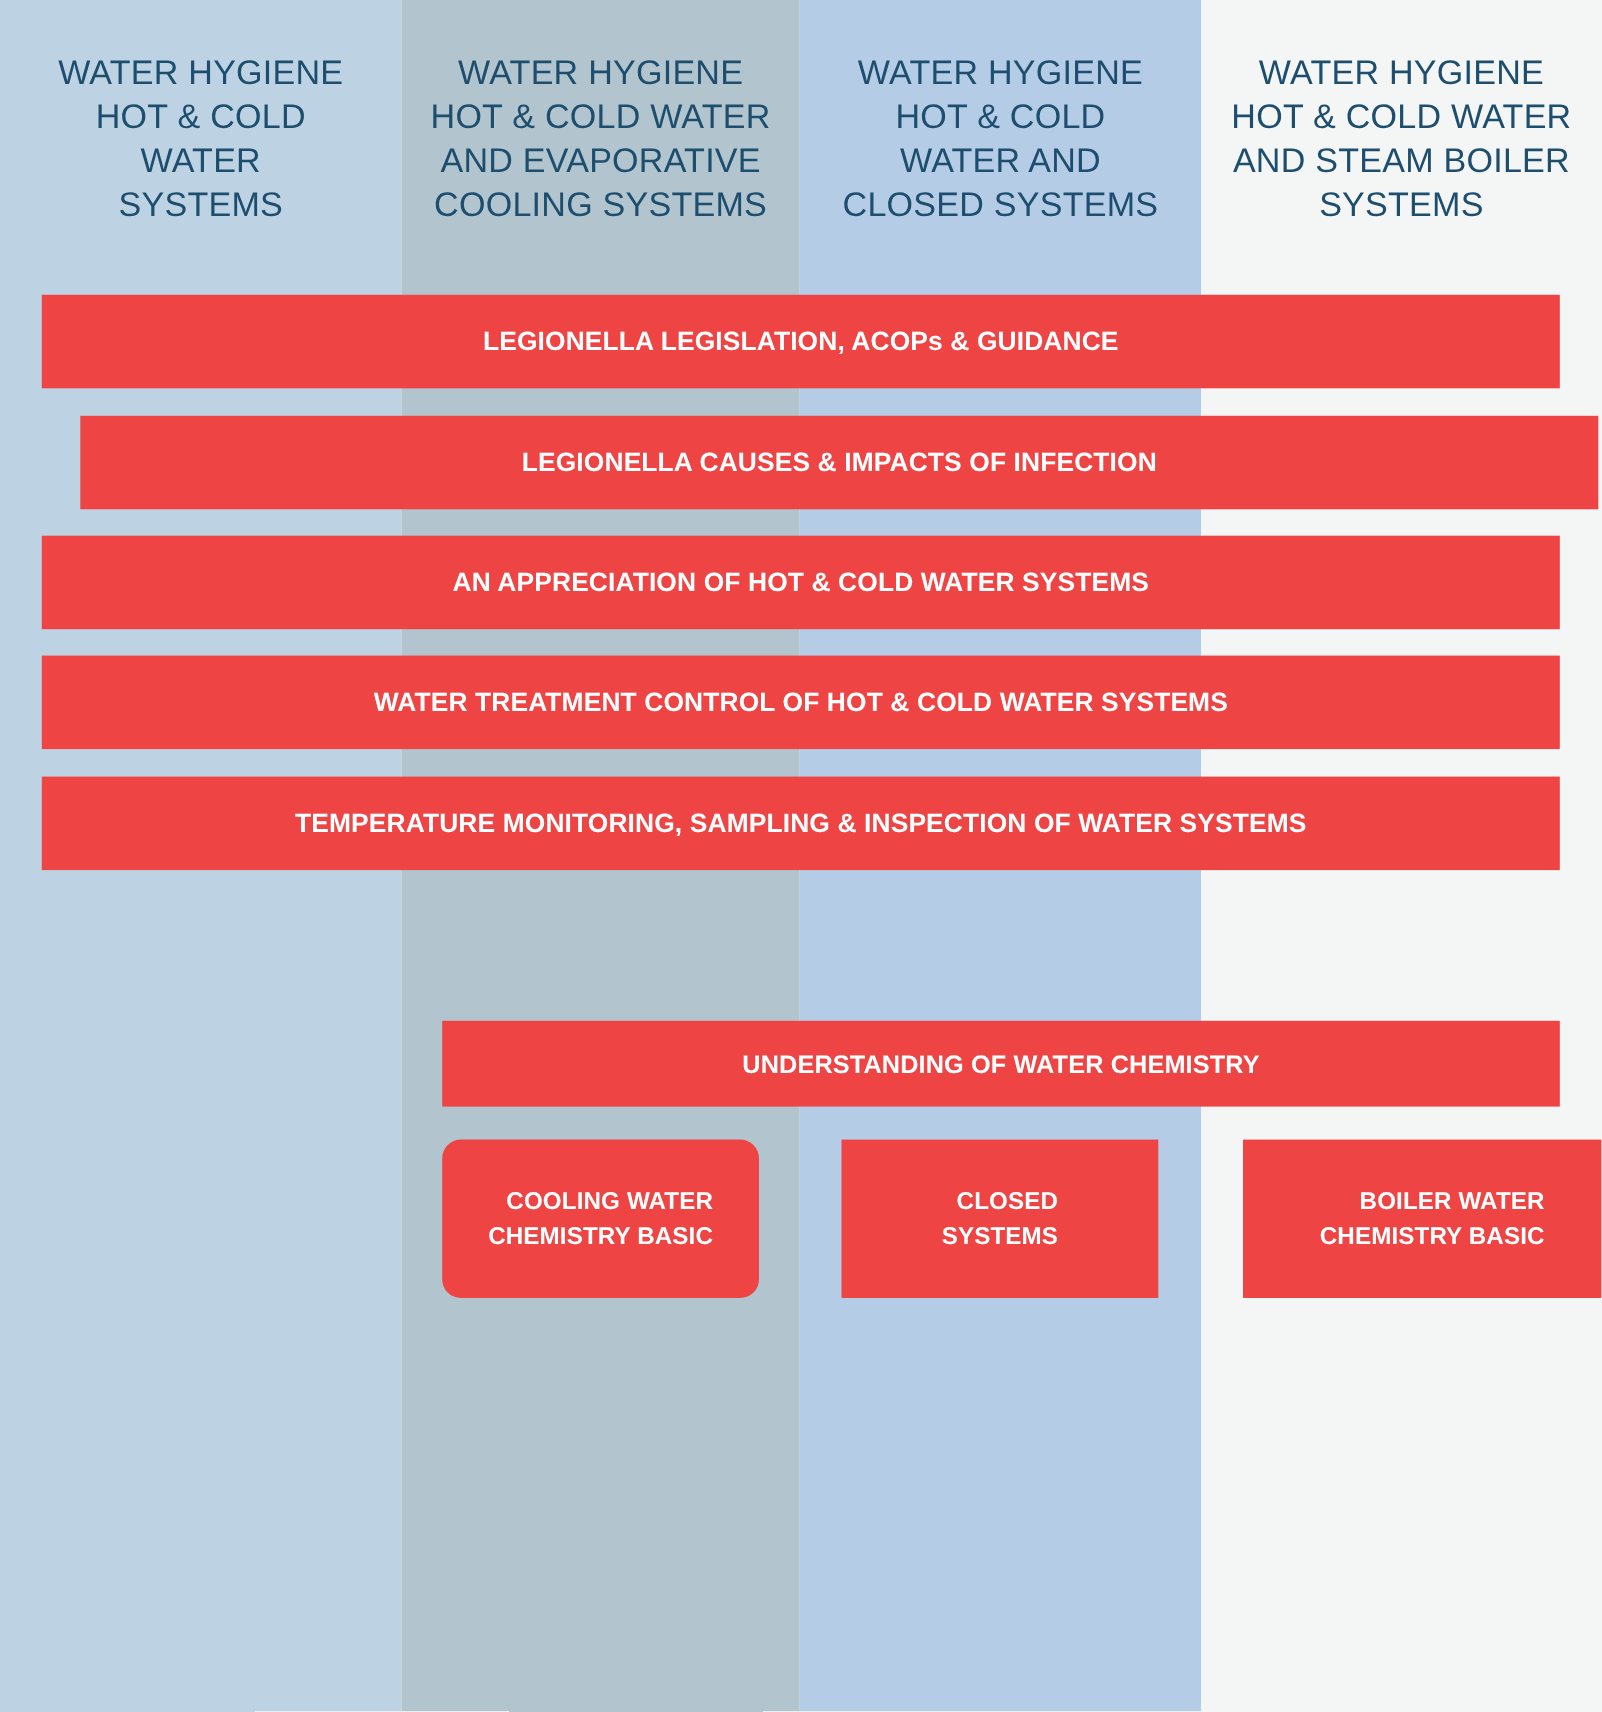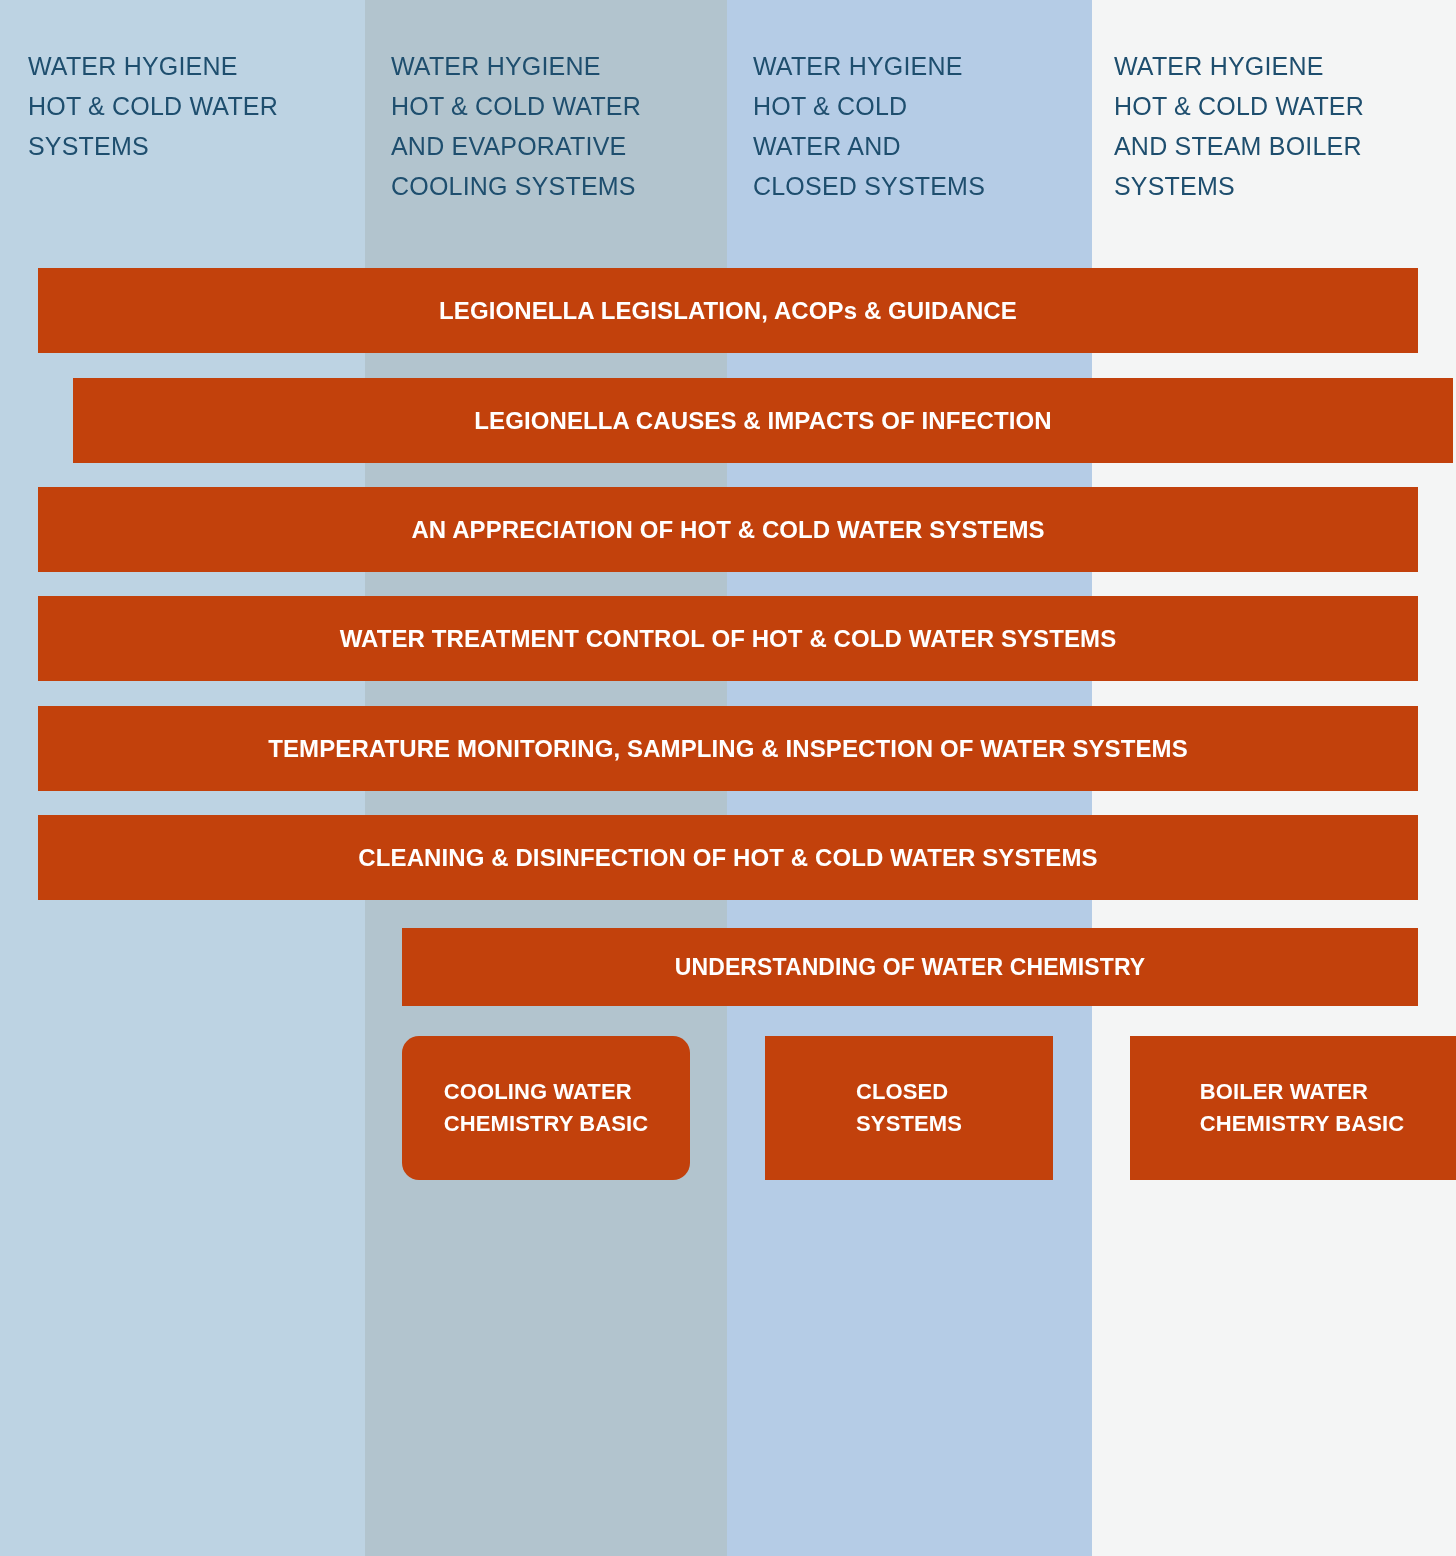--- a/index.html
+++ b/index.html
@@ -27,42 +27,42 @@
   }
   .col-bg.c0 { left: 0px;    width: 365px; background: #bdd3e3; }
   .col-bg.c1 { left: 365px;  width: 362px; background: #b2c4ce; }
   .col-bg.c2 { left: 727px;  width: 365px; background: #b5cce6; }
   .col-bg.c3 { left: 1092px; width: 364px; background: #f4f5f5; }
 
   
   .col-head {
     position: absolute;
     top: 46px;
-    text-align: left;
+    text-align: center;
     color: #1e4e6e;
-    font-size: 25px;
+    font-size: 31px;
     line-height: 40px;
     letter-spacing: 0.2px;
     font-weight: 400;
     white-space: pre-line;
   }
   .col-head.h0 { left: 0px;    width: 365px; padding: 0 28px; }
   .col-head.h1 { left: 365px;  width: 362px; padding: 0 26px; }
   .col-head.h2 { left: 727px;  width: 365px; padding: 0 26px; }
   .col-head.h3 { left: 1092px; width: 364px; padding: 0 22px; }
 
   
   .block {
     position: absolute;
-    background: #c2410c;
+    background: #ef4444;
     color: #ffffff;
     display: flex;
     align-items: center;
     justify-content: center;
-    text-align: left;
+    text-align: right;
     font-weight: bold;
     letter-spacing: 0.1px;
     white-space: pre-line;
   }
 
   .block.full { font-size: 24px; line-height: 30px; }
   .block.wide { font-size: 23px; line-height: 29px; }
   .block.small { font-size: 22px; line-height: 32px; }
 </style>
 </head>
@@ -94,21 +94,20 @@
   <div class="block full" style="left:38px; top:268px; width:1380px; height:85px;">LEGIONELLA LEGISLATION, ACOPs &amp; GUIDANCE</div>
 
   <div class="block full" style="left:38px; top:378px; width:1380px; height:85px;margin-left:35px;">LEGIONELLA CAUSES &amp; IMPACTS OF INFECTION</div>
 
   <div class="block full" style="left:38px; top:487px; width:1380px; height:85px;">AN APPRECIATION OF HOT &amp; COLD WATER SYSTEMS</div>
 
   <div class="block full" style="left:38px; top:706px; width:1380px; height:85px;">TEMPERATURE MONITORING, SAMPLING &amp; INSPECTION OF WATER SYSTEMS</div>
 
   <div class="block full" style="left:38px; top:596px; width:1380px; height:85px;">WATER TREATMENT CONTROL OF HOT &amp; COLD WATER SYSTEMS</div>
 
-  <div class="block full" style="left:38px; top:815px; width:1380px; height:85px;">CLEANING &amp; DISINFECTION OF HOT &amp; COLD WATER SYSTEMS</div>
 
   <div class="block wide" style="left:402px; top:928px; width:1016px; height:78px;">UNDERSTANDING OF WATER CHEMISTRY</div>
 
   <div class="block small" style="left:402px; top:1036px; width:288px; height:144px;border-radius:17px;">COOLING WATER
 CHEMISTRY BASIC</div>
 
   <div class="block small" style="left:765px; top:1036px; width:288px; height:144px;">CLOSED
 SYSTEMS</div>
 
   <div class="block small" style="left:1130px; top:1036px; width:344px; height:144px;">BOILER WATER

